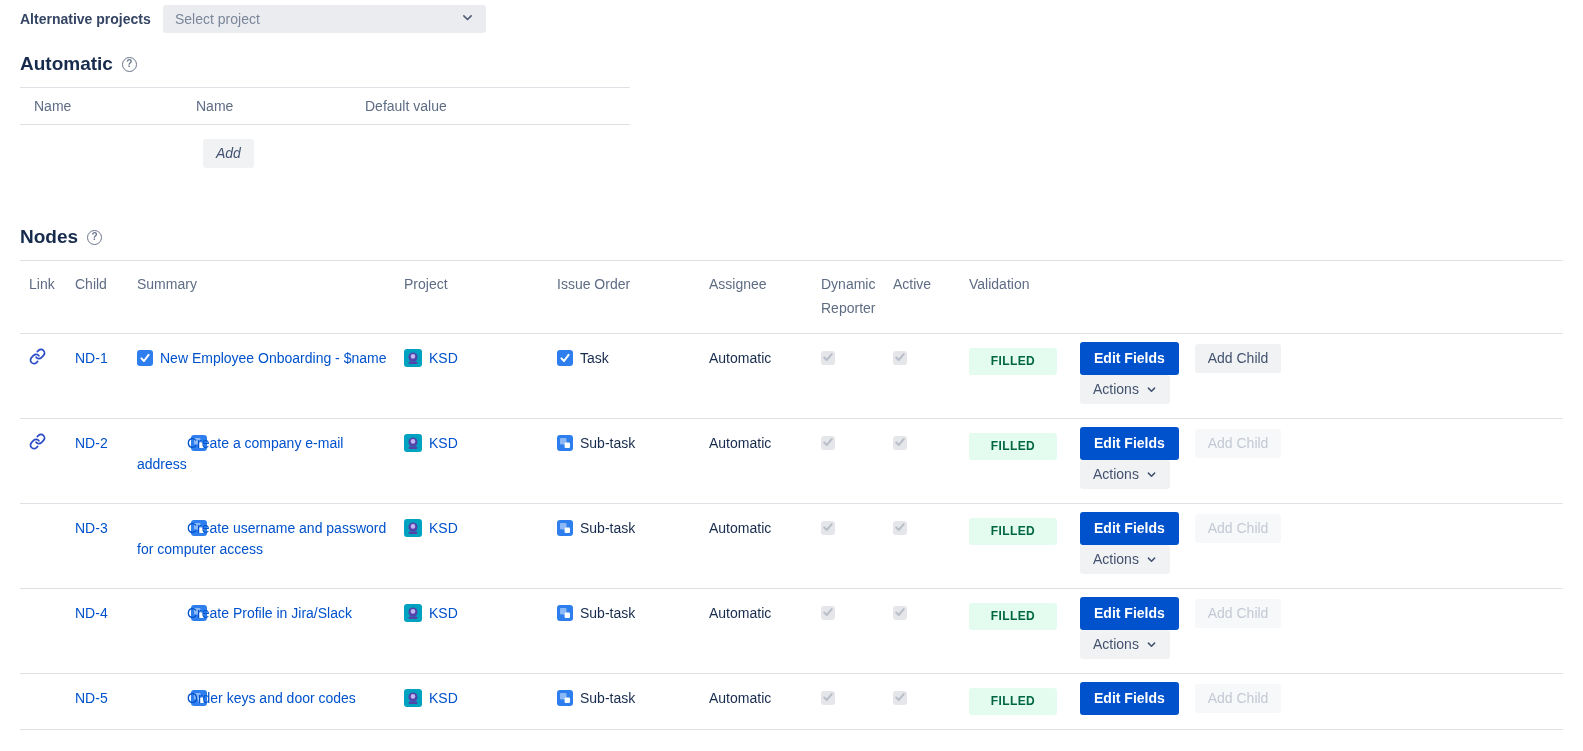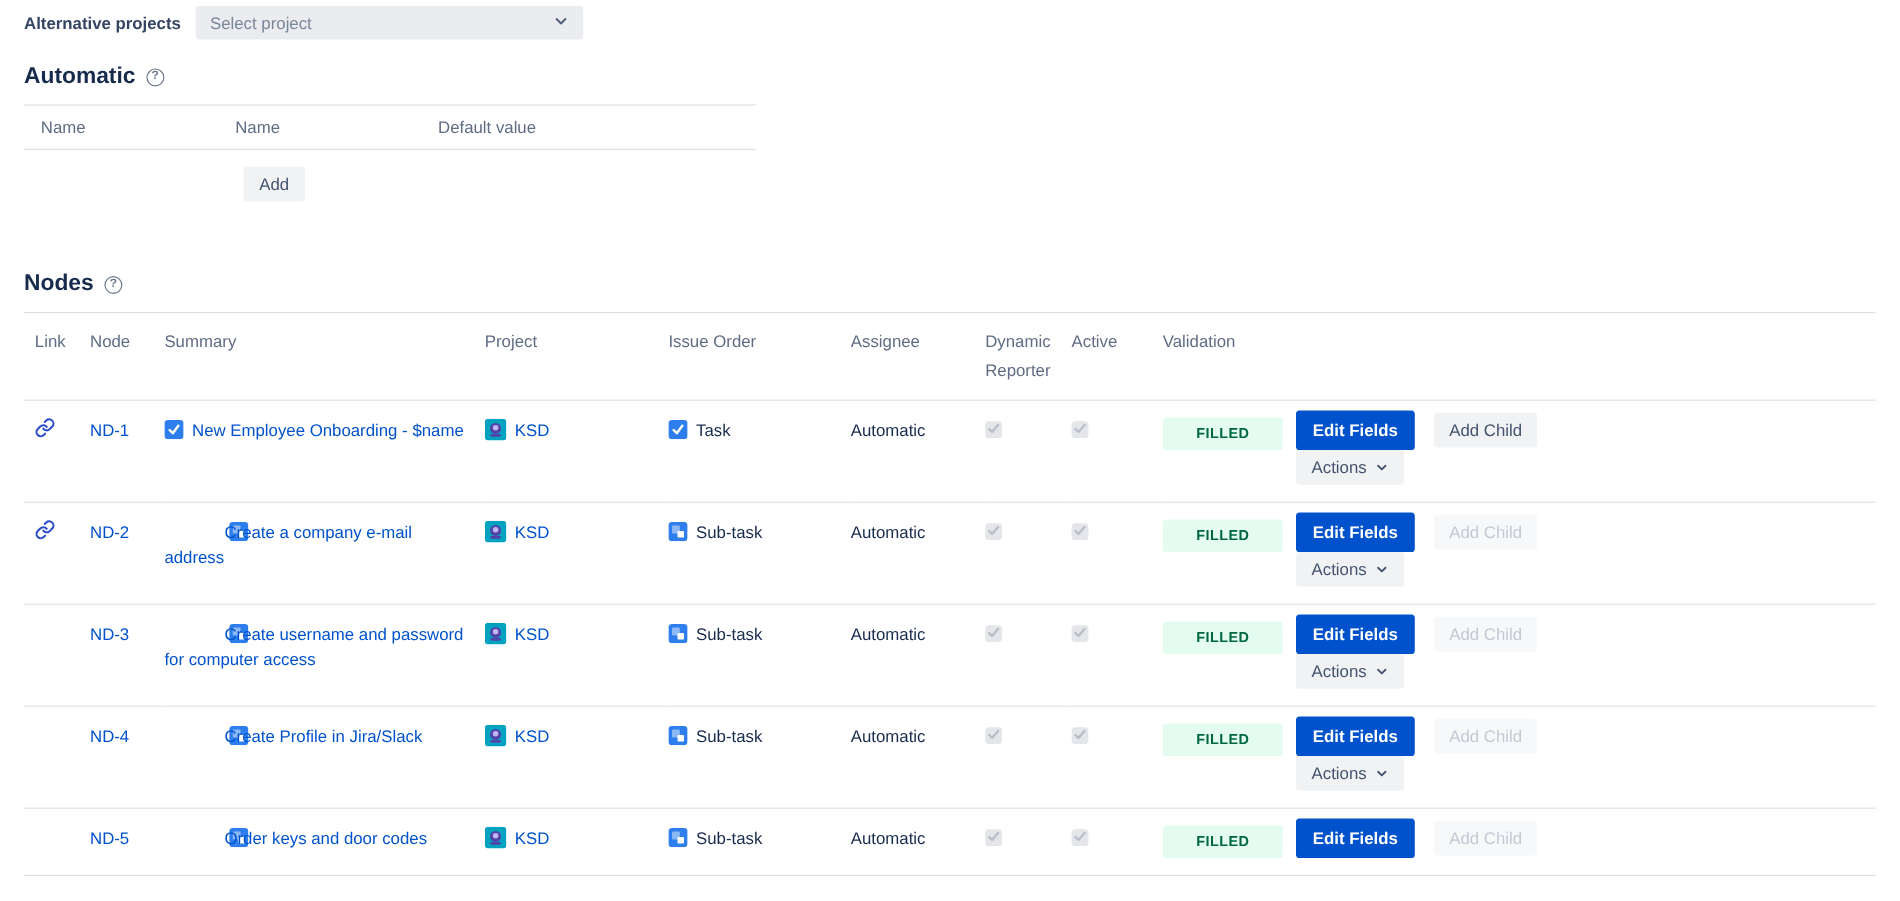--- a/index.html
+++ b/index.html
@@ -37,21 +37,21 @@
   
   .vars{width:610px;}
   .var-header{display:flex;border-top:1px solid var(--border);border-bottom:1px solid var(--border);padding:10px 0;color:var(--text-muted);}
   .vc-type{width:176px;padding-left:14px;}
   .vc-name{width:169px;}
   .vc-default{width:148px;}
   .var-row{display:flex;align-items:center;padding:12px 0;border-bottom:1px solid var(--border);}
   .type-select{width:151px;color:var(--text-dark);margin-left:4px;margin-right:21px;}
   .txt-input{width:148px;height:28px;border:1px solid #c1c7d0;border-radius:3px;padding:0 9px;font:inherit;color:var(--text-dark);margin-right:21px;background:#fff;}
   .trash-btn{background:none;border:none;padding:2px;cursor:pointer;margin-left:0;}
-  .add-row{padding:14px 0;}
+  .add-row{padding:14px 0;font-style:italic;}
   .btn{border:none;border-radius:3px;font:inherit;cursor:pointer;line-height:19px;}
   .btn-subtle{background:var(--subtle-bg);color:var(--subtle-text);padding:5px 13px;}
   .btn-add{margin-left:183px;}
 
   
   .nodes-section h2{margin-top:44px;}
   table{width:100%;border-collapse:collapse;table-layout:fixed;}
   col.c-link{width:55px;} col.c-node{width:62px;} col.c-sum{width:267px;} col.c-proj{width:153px;}
   col.c-itype{width:152px;} col.c-assig{width:112px;} col.c-dyn{width:72px;} col.c-act{width:76px;}
   col.c-val{width:111px;} col.c-btns{width:285px;} col.c-fill{width:auto;}
@@ -59,21 +59,21 @@
   thead th:first-child{padding-left:9px;}
   tbody td{border-bottom:1px solid var(--border);padding:14px 10px 14px 0;vertical-align:top;line-height:21px;}
   tbody td:first-child{padding-left:9px;}
   a{color:var(--link);text-decoration:none;cursor:pointer;}
   .sum{width:250px;}
   .sum.indented{text-indent:27px;}
   .ticon{display:inline-block;width:16px;height:16px;vertical-align:-3px;margin-right:7px;}
   .avatar{display:inline-block;width:18px;height:18px;vertical-align:-4px;margin-right:7px;}
   .cb{display:inline-block;width:14px;height:14px;background:#e4e6ea;border-radius:3px;margin-top:3px;text-align:center;line-height:14px;}
   .cb svg{vertical-align:1px;}
-  .badge{display:inline-block;width:100px;text-align:center;background:var(--badge-bg);color:var(--badge-text);font-weight:700;font-size:12px;padding:3px 0;border-radius:3px;letter-spacing:.4px;}
+  .badge{display:inline-block;width:88px;text-align:center;background:var(--badge-bg);color:var(--badge-text);font-weight:700;font-size:12px;padding:3px 0;border-radius:3px;letter-spacing:.4px;}
   .c-actions-cell{padding-top:8px !important;}
   .btn-primary{background:var(--primary);color:#fff;font-weight:700;padding:7px 14px;}
   .btn-row{margin-right:12px;}
   .btn-subtle.disabled{background:var(--disabled-bg);color:var(--disabled-text);cursor:default;}
   .btn-chev svg{margin-left:7px;vertical-align:-1px;}
 </style>
 </head>
 <body>
 
 <div class="container">
@@ -120,21 +120,21 @@
         <col class="c-assig">
           <col class="c-dyn">
           <col class="c-act">
           <col class="c-val">
           <col class="c-btns">
           <col class="c-fill">
       </colgroup>
       <thead>
         <tr>
           <th>Link</th>
-          <th>Node</th>
+          <th>Child</th>
           <th>Summary</th>
           <th>Project</th>
           <th>Issue Order</th>
           <th>Assignee</th>
           <th>Dynamic Reporter</th>
           <th>Active</th>
           <th>Validation</th>
           <th></th>
             <th></th>
         </tr>

